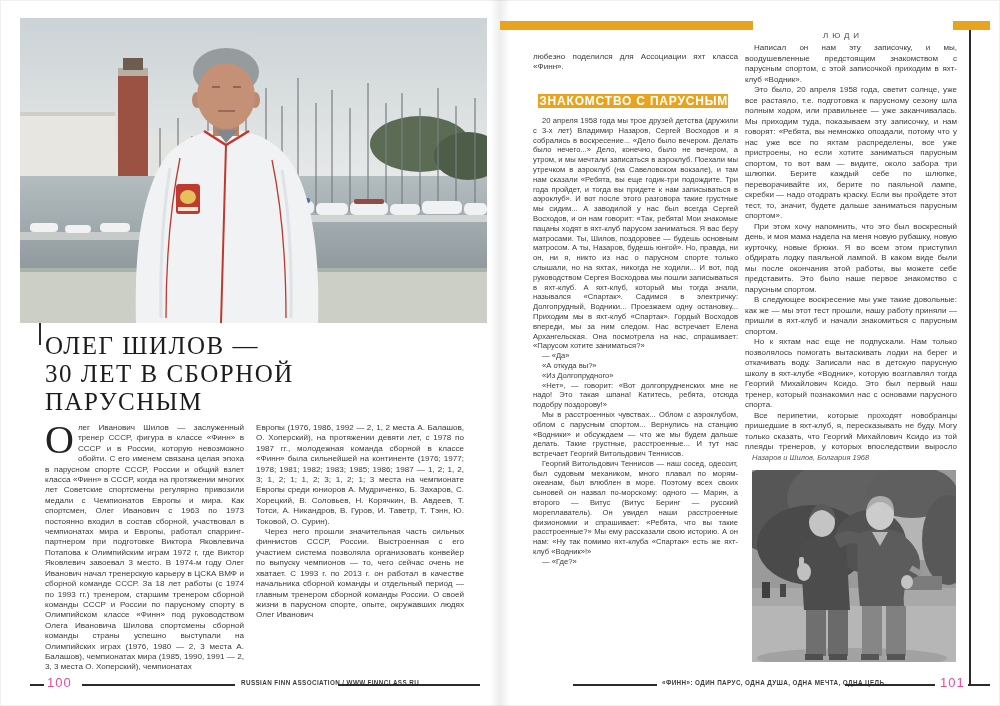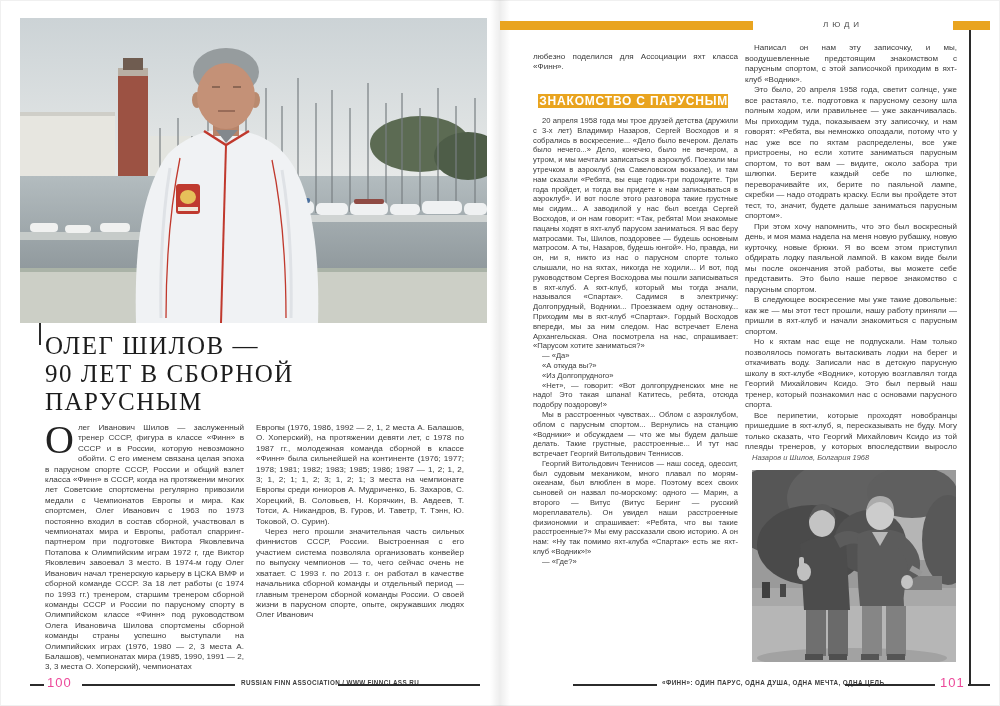--- a/index.html
+++ b/index.html
@@ -20,21 +20,21 @@
   #lcol1 { left:45px;  top:423px; width:199px; height:250px; }
   #lcol2 { left:256px; top:423px; width:208px; height:250px; }
   .dropcap { float:left; font-family:"Liberation Serif", serif; font-size:40px; line-height:31px;
              padding:1px 4px 0 0; color:#222; }
   p.ind { text-indent:9px; }
 
   
   .bar { position:absolute; top:21px; height:9px; background:#E9A41F; }
   .bar-l { left:500px; width:253px; }
   .bar-r { left:953px; width:37px; }
-  .section-label { position:absolute; left:800px; top:20px; width:86px; text-align:center;
+  .section-label { position:absolute; left:800px; top:31px; width:86px; text-align:center;
                    font-size:8px; letter-spacing:4px; color:#4c4c4c; }
   .vrule-right { position:absolute; left:969px; top:30px; width:2px; height:656px; background:#2b2b2b; }
 
   #rintro { left:533px; top:52px; width:205px; height:26px; text-align-last:justify; }
   .orange-heading { position:absolute; left:538px; top:94px; width:190px; height:14px;
                     background:#E9A41F; color:#fff; font-size:12px; font-weight:bold;
                     letter-spacing:0.8px; text-align:right; line-height:14px; }
   #rcol1 { left:533px; top:116px; width:205px; height:554px; font-size:7.6px; line-height:9.8px; }
   #rcol2 { left:745px; top:43px;  width:212px; height:410px; font-size:8px; line-height:10.5px; }
   .caption { position:absolute; left:752px; top:453px; font-size:7.5px; font-style:italic; color:#555; }
@@ -147,21 +147,21 @@
           <ellipse cx="168" cy="179" rx="8" ry="7" fill="#e6c05a"></ellipse>
           <rect x="158" y="189" width="20" height="4" fill="#efe7d8"></rect>
         </g>
       </svg>
     </div>
 
     <div class="vline-left"></div>
 
     <h1 class="title">
       <span>ОЛЕГ ШИЛОВ —</span>
-      <span>90 ЛЕТ В СБОРНОЙ</span>
+      <span>30 ЛЕТ В СБОРНОЙ</span>
       <span>ПАРУСНЫМ</span>
     </h1>
 
     <div id="lcol1" class="body-col">
       <span class="dropcap">О</span>
       <span>лег Иванович Шилов — заслуженный тренер СССР, фигура в классе «Финн» в СССР и в России, которую невозможно обойти. С его именем связана целая эпоха в парусном спорте СССР, России и общий взлет класса «Финн» в СССР, когда на протяжении многих лет Советские спортсмены регулярно привозили медали с Чемпионатов Европы и мира. Как спортсмен, Олег Иванович с 1963 по 1973 постоянно входил в состав сборной, участвовал в чемпионатах мира и Европы, работал спарринг-партнером при подготовке Виктора Яковлевича Потапова к Олимпийским играм 1972 г, где Виктор Яковлевич завоевал 3 место. В 1974-м году Олег Иванович начал тренерскую карьеру в ЦСКА ВМФ и сборной команде СССР. За 18 лет работы (с 1974 по 1993 гг.) тренером, старшим тренером сборной команды СССР и России по парусному спорту в Олимпийском классе «Финн» под руководством Олега Ивановича Шилова спортсмены сборной команды страны успешно выступали на Олимпийских играх (1976, 1980 — 2, 3 места А. Балашов), чемпионатах мира (1985, 1990, 1991 — 2, 3, 3 места О. Хоперский), чемпионатах</span>
     </div>
 
     <div id="lcol2" class="body-col">
       <p>Европы (1976, 1986, 1992 — 2, 1, 2 места А. Балашов, О. Хоперский), на протяжении девяти лет, с 1978 по 1987 гг., молодежная команда сборной в классе «Финн» была сильнейшей на континенте (1976; 1977; 1978; 1981; 1982; 1983; 1985; 1986; 1987 — 1, 2; 1, 2, 3; 1, 2; 1; 1, 2; 3; 1, 2; 1; 3 места на чемпионате Европы среди юниоров А. Мудриченко, Б. Захаров, С. Хорецкий, В. Соловьев, Н. Корячкин, В. Авдеев, Т. Тотси, А. Никандров, В. Гуров, И. Таветр, Т. Тэнн, Ю. Токовой, О. Сурин).</p>

